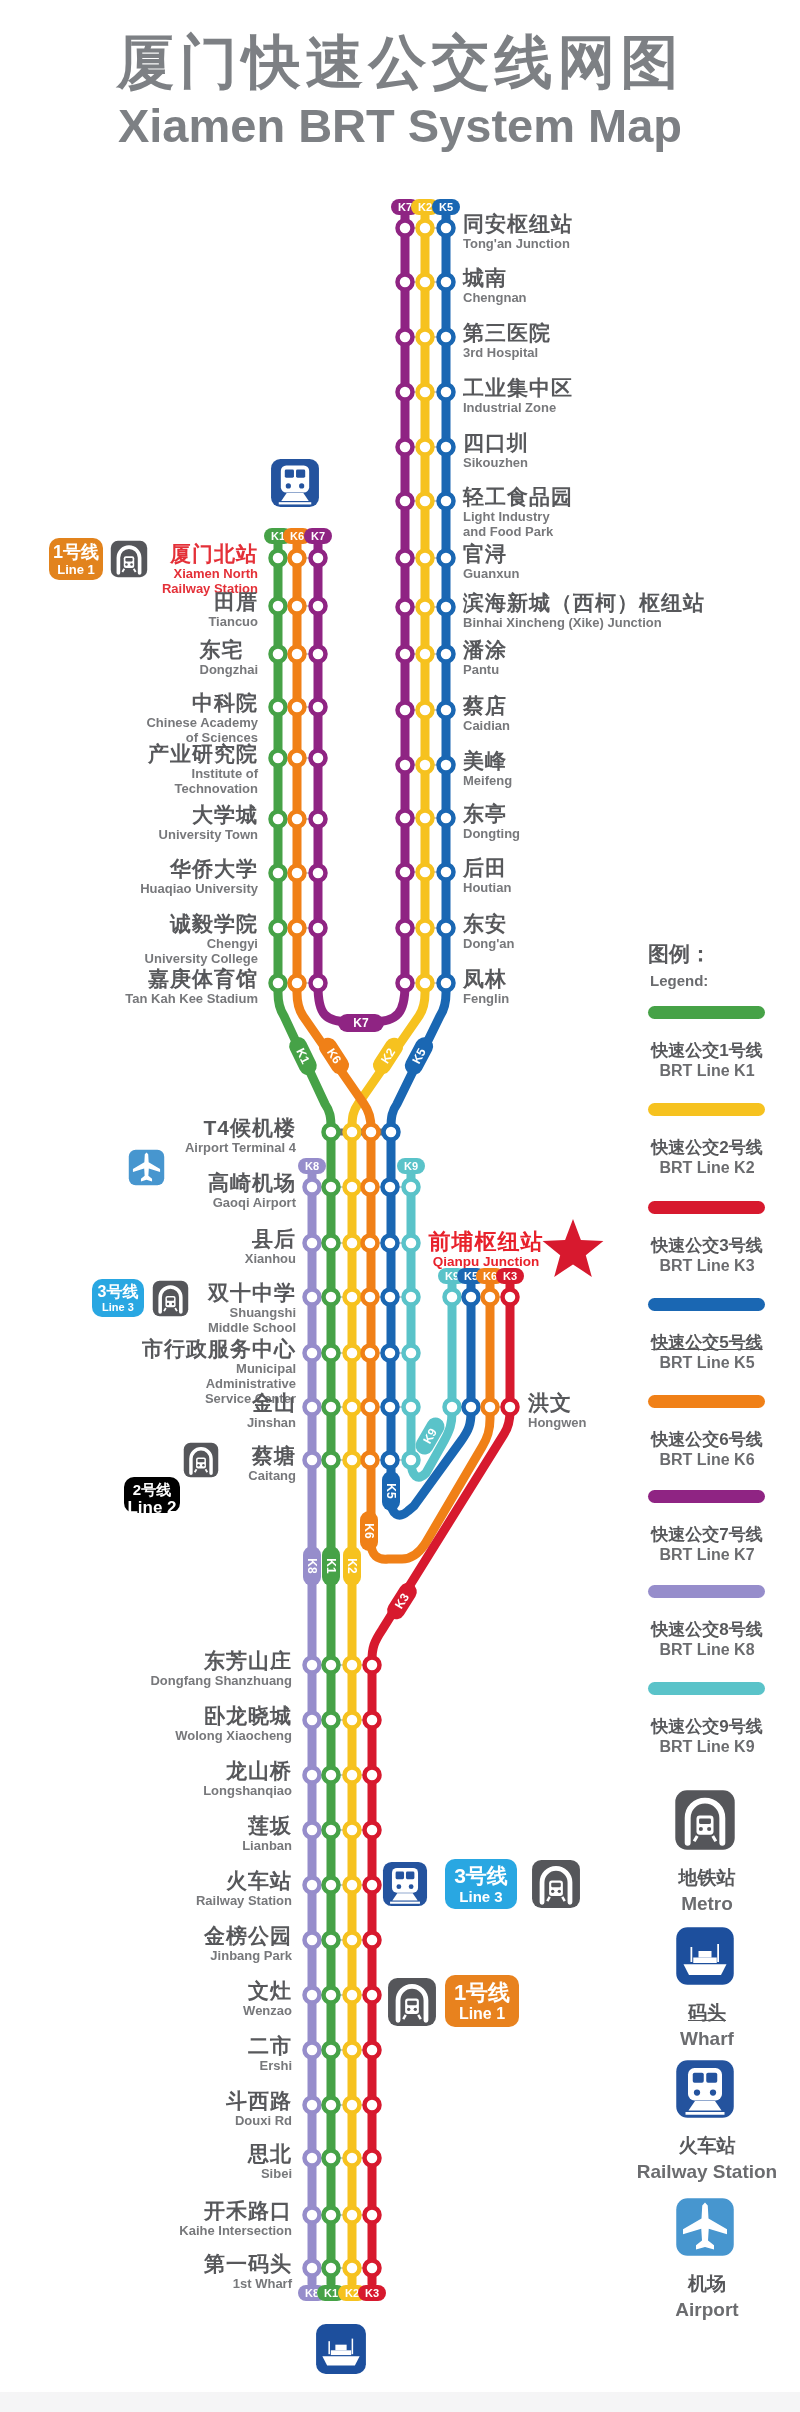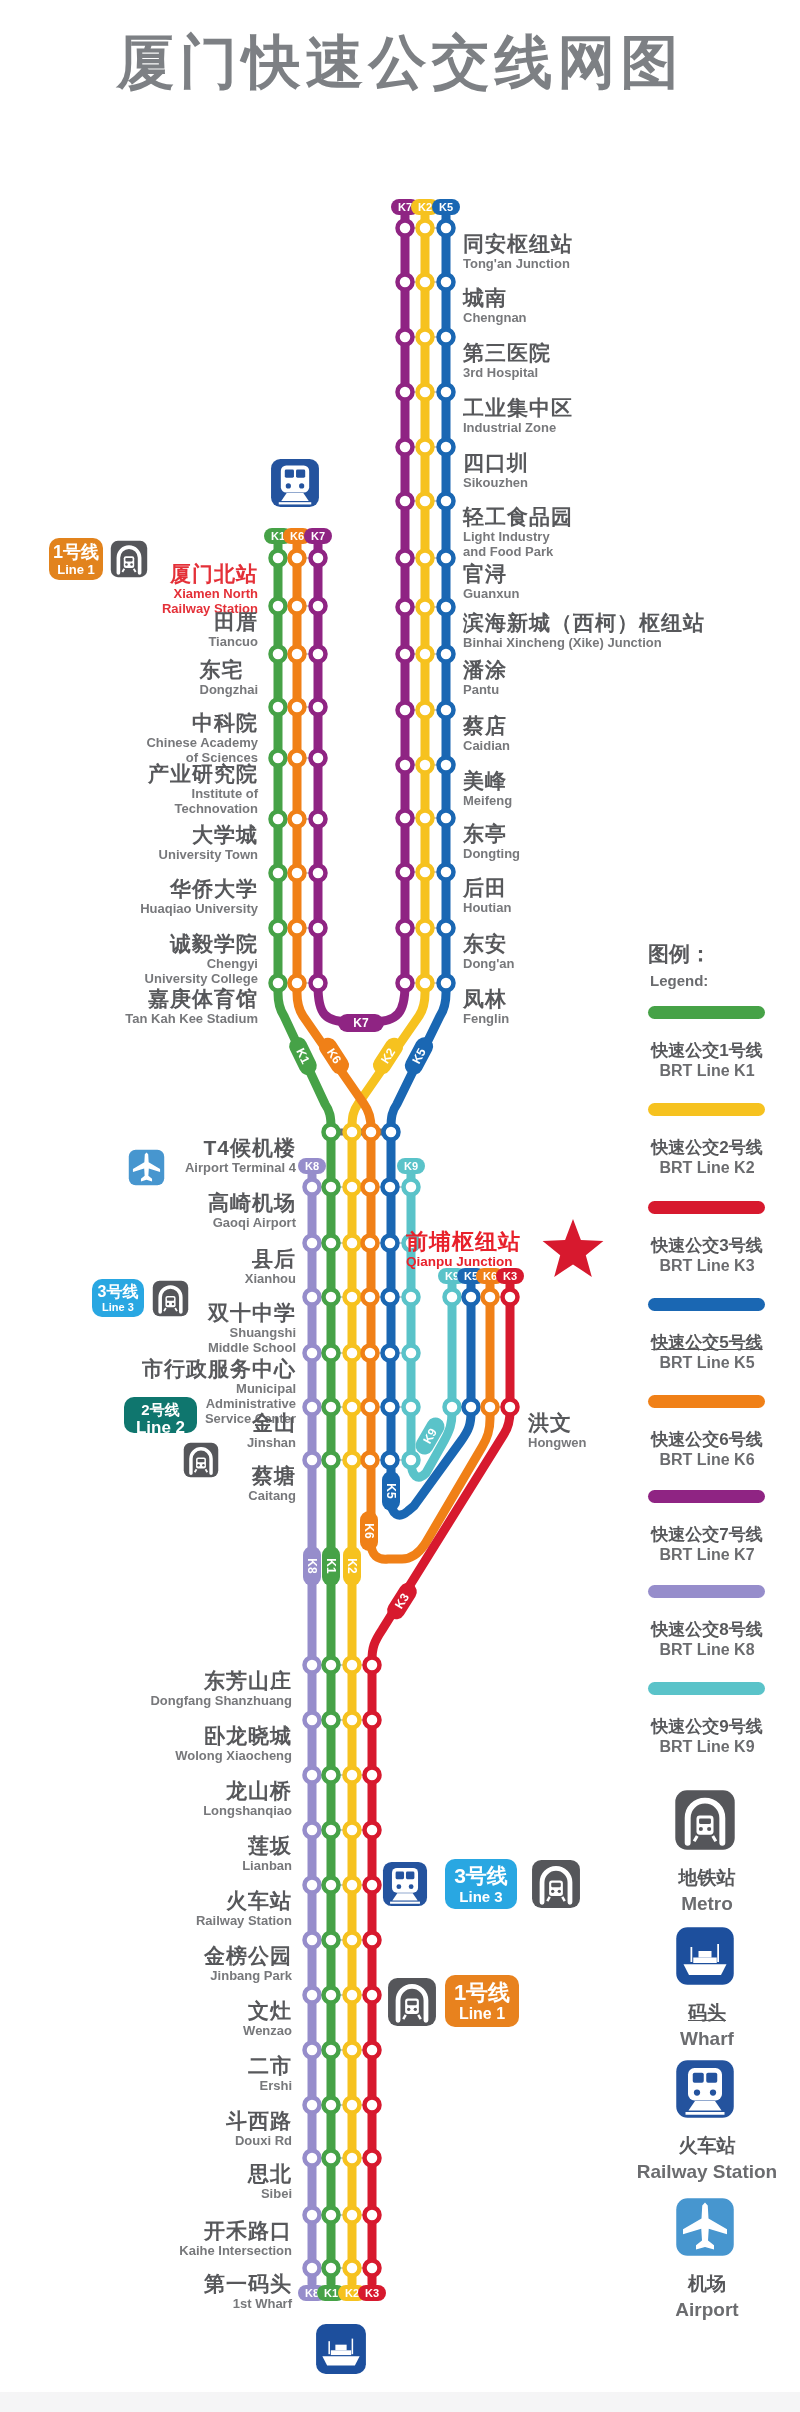--- a/index.html
+++ b/index.html
@@ -3,48 +3,49 @@
 <meta charset="utf-8">
 <style>
   html,body{margin:0;padding:0;background:#fff;}
   #page{position:relative;width:800px;height:2412px;background:#ffffff;overflow:hidden;
         font-family:"Liberation Sans","DejaVu Sans",sans-serif;}
   .title-zh{position:absolute;left:0;top:24px;width:800px;text-align:center;
             font-size:58px;font-weight:700;color:#7d8084;letter-spacing:5px;margin:0;}
   .title-en{position:absolute;left:0;top:98px;width:800px;text-align:center;
             font-size:47px;font-weight:700;color:#7d8084;letter-spacing:0px;margin:0;}
   #map-svg{position:absolute;left:0;top:0;}
-  .sta{position:absolute;margin-top:20px;}
+  .sta{position:absolute;}
   .sta .zh{font-size:21px;font-weight:700;color:#57585b;line-height:24px;letter-spacing:1px;white-space:nowrap;}
   .sta .en{font-size:13px;font-weight:600;color:#77787b;line-height:15px;white-space:pre-line;}
   .sta.red .zh,.sta.red .en{color:#e43038;}
   .kb{position:absolute;width:28px;height:16px;border-radius:8px;color:#fff;font-size:11px;
       font-weight:700;text-align:center;line-height:16px;}
   .kr{position:absolute;height:18px;border-radius:9px;color:#fff;font-size:12px;
       font-weight:700;text-align:center;line-height:18px;}
   .lb{position:absolute;border-radius:10px;color:#fff;text-align:center;}
   .lb div{line-height:1.15;}
   .map-icon{position:absolute;}
   .legend-title-zh{position:absolute;left:648px;top:940px;font-size:21px;font-weight:700;color:#57585b;}
   .legend-title-en{position:absolute;left:650px;top:972px;font-size:15px;font-weight:600;color:#6b6c6f;}
   .lg-bar{position:absolute;left:648px;width:117px;height:13px;border-radius:7px;}
   .lg-zh{position:absolute;left:630px;width:154px;text-align:center;font-size:17px;font-weight:600;color:#57585b;}
   .lg-en{position:absolute;left:630px;width:154px;text-align:center;font-size:16px;font-weight:600;color:#6b6c6f;}
   .lg-ic-zh{position:absolute;left:630px;width:154px;text-align:center;font-size:19px;font-weight:600;color:#57585b;}
   .lg-ic-en{position:absolute;left:605px;width:204px;text-align:center;font-size:19px;font-weight:600;color:#6b6c6f;}
-  .qianpu{position:absolute;}
+  .qianpu{position:absolute;text-align:center;}
   .qianpu .zh{font-size:22px;font-weight:700;color:#e8212b;letter-spacing:1px;line-height:24px;white-space:nowrap;}
   .qianpu .en{font-size:13.5px;font-weight:700;color:#e8212b;line-height:16px;}
   .bottom-band{position:absolute;left:0;top:2392px;width:800px;height:20px;background:#f5f5f6;}
 </style>
 </head>
 <body>
 
 <div id="page">
   <h1 class="title-zh">厦门快速公交线网图</h1>
+  <h2 class="title-en">Xiamen BRT System Map</h2>
 
   <svg id="map-svg" width="800" height="2412" viewBox="0 0 800 2412">
       <path d="M405 212 L405 985 C405 1012 398 1022 372 1022 L350 1022 C325 1022 318 1014 318 986 L318 540" fill="none" stroke="#8f2483" stroke-width="9" stroke-linecap="round"></path>
       <path d="M425 212 L425 993 C425 1004 423 1010 419 1016 L358 1104 C353 1111 352 1117 352 1128 L352 2284" fill="none" stroke="#f6c21f" stroke-width="9" stroke-linecap="round"></path>
       <path d="M446 212 L446 993 C446 1004 444 1010 440 1016 L397 1104 C392 1111 391 1117 391 1128 L391 1500 C391 1515 399 1519 408 1511 L414 1506 L461 1441 C469 1430 471 1424 471 1412 L471 1284" fill="none" stroke="#1a67b3" stroke-width="9" stroke-linecap="round"></path>
       <path d="M278 540 L278 993 C278 1004 280 1010 284 1016 L325 1104 C330 1111 331 1117 331 1128 L331 2284" fill="none" stroke="#46a247" stroke-width="9" stroke-linecap="round"></path>
       <path d="M297 540 L297 993 C297 1004 299 1010 303 1016 L364 1104 C369 1111 371 1117 371 1128 L371 1542 C371 1556 378 1560 388 1559 L402 1559 C412 1559 419 1553 425 1544 L482 1447 C488 1437 490 1430 490 1419 L490 1284" fill="none" stroke="#f08017" stroke-width="9" stroke-linecap="round"></path>
       <path d="M312 1174 L312 2284" fill="none" stroke="#968dcb" stroke-width="9" stroke-linecap="round"></path>
       <path d="M411 1174 L411 1460 C411 1477 418 1481 426 1473 L444 1441 C450 1430 452 1424 452 1412 L452 1284" fill="none" stroke="#5ac3c9" stroke-width="9" stroke-linecap="round"></path>
       <path d="M510 1284 L510 1411 C510 1422 508 1428 504 1434 L382 1630 C374 1642 372 1648 372 1660 L372 2284" fill="none" stroke="#d7192e" stroke-width="9" stroke-linecap="round"></path>
@@ -482,21 +483,21 @@
       <div class="kr" style="width: 40px; left: 332px; top: 1557px; background: rgb(246, 194, 31); transform: rotate(90deg);">K2</div>
       <div class="kr" style="width: 40px; left: 382px; top: 1592px; background: rgb(215, 25, 46); transform: rotate(-58deg);">K3</div>
       <div class="lb" style="left: 49px; top: 538px; width: 54px; height: 42px; background: rgb(226, 131, 29); padding-top: 4px; box-sizing: border-box;">
         <div style="font-size: 18px; font-weight: 700;">1号线</div>
         <div style="font-size: 13px; font-weight: 700;">Line 1</div>
       </div>
       <div class="lb" style="left: 92px; top: 1279px; width: 52px; height: 38px; background: rgb(41, 167, 226); padding-top: 4px; box-sizing: border-box;">
         <div style="font-size: 16px; font-weight: 700;">3号线</div>
         <div style="font-size: 11px; font-weight: 700;">Line 3</div>
       </div>
-      <div class="lb" style="left: 124px; top: 1397px; width: 73px; height: 36px; background: #0f766e; padding-top: 4px; box-sizing: border-box;">
+      <div class="lb" style="left: 124px; top: 1477px; width: 56px; height: 36px; background: #000000; padding-top: 4px; box-sizing: border-box;">
         <div style="font-size: 15px; font-weight: 700;">2号线</div>
         <div style="font-size: 17px; font-weight: 700; text-align: center;">Line 2</div>
       </div>
       <div class="lb" style="left: 445px; top: 1859px; width: 72px; height: 50px; background: rgb(41, 167, 226); padding-top: 5px; box-sizing: border-box;">
         <div style="font-size: 21px; font-weight: 700;">3号线</div>
         <div style="font-size: 15px; font-weight: 700;">Line 3</div>
       </div>
       <div class="lb" style="left: 445px; top: 1975px; width: 74px; height: 52px; background: rgb(232, 130, 30); padding-top: 5px; box-sizing: border-box;">
         <div style="font-size: 22px; font-weight: 700;">1号线</div>
         <div style="font-size: 16px; font-weight: 700;">Line 1</div>

